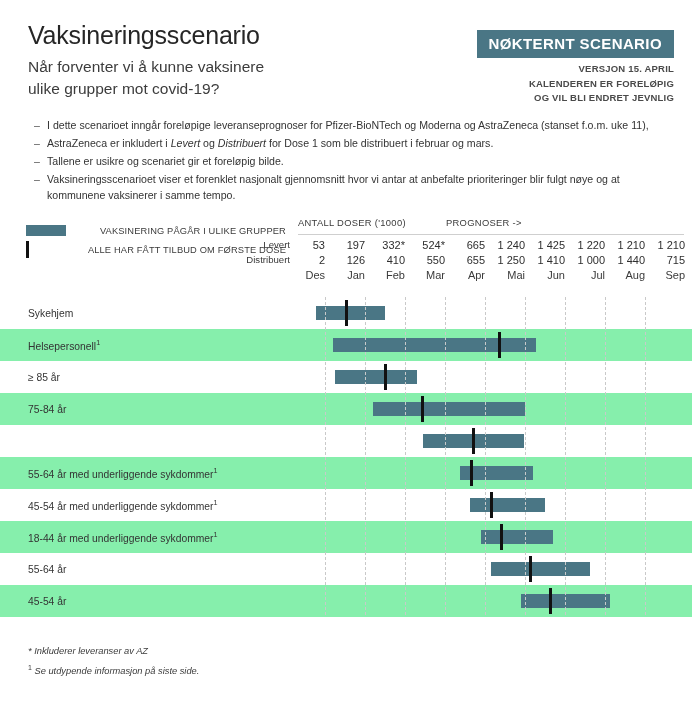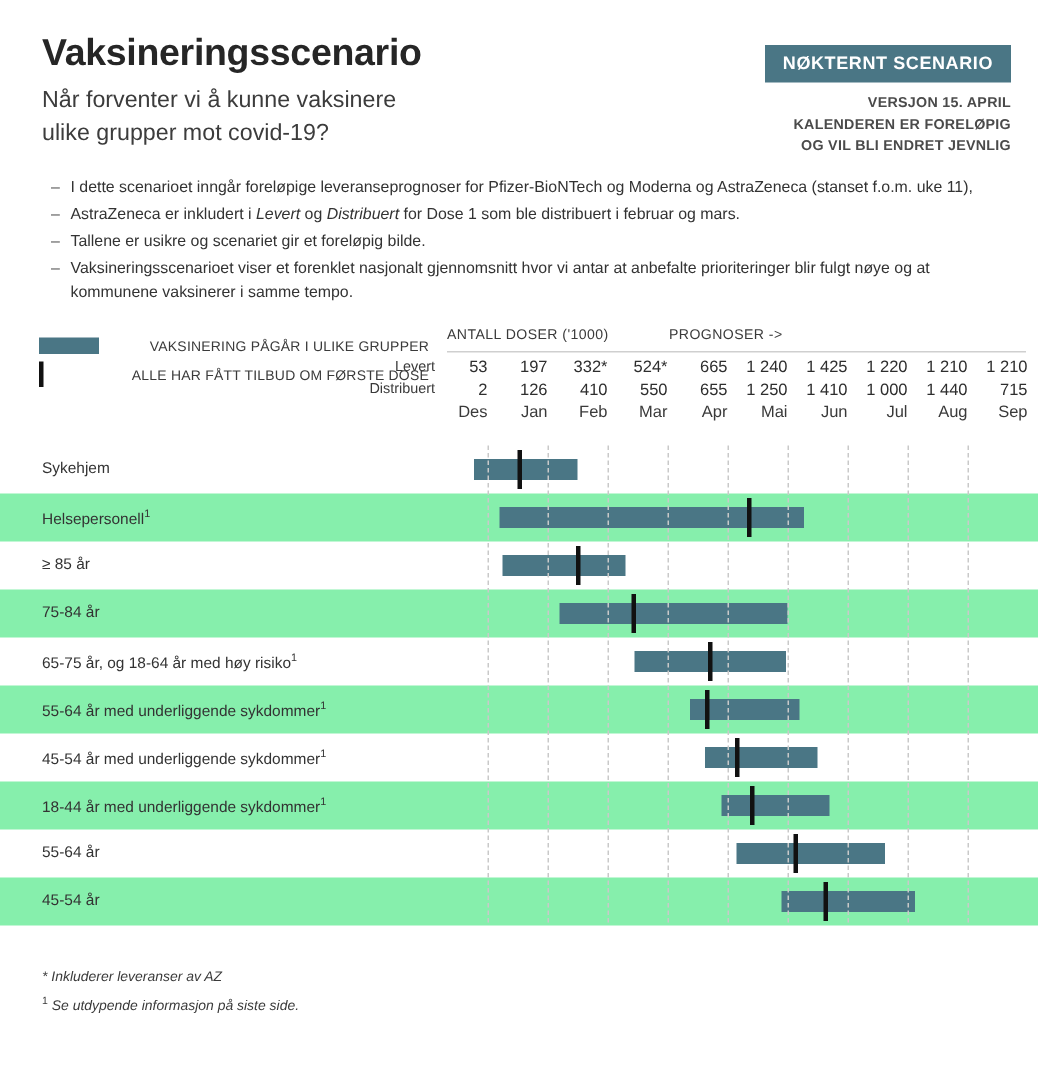--- a/index.html
+++ b/index.html
@@ -18,41 +18,41 @@
 
   
   .header {
     position: relative;
     padding: 22px 18px 0 28px;
     height: 108px;
     box-sizing: border-box;
   }
   .title {
     font-size: 25px;
-    font-weight: 700;
+    font-weight: 400;
     color: #262626;
     letter-spacing: -0.2px;
     margin: 0 0 6px 0;
     line-height: 1.1;
   }
   .subtitle {
     font-size: 15.5px;
     font-weight: 400;
     color: #3c3c3c;
     line-height: 1.42;
     margin: 0;
     max-width: 400px;
   }
   .scenario-badge {
     position: absolute;
     top: 30px;
     right: 18px;
     background: #4a7685;
     color: #ffffff;
-    font-size: 12px;
+    font-size: 15px;
     font-weight: bold;
     letter-spacing: 0.4px;
     padding: 5px 12px 6px 12px;
     text-align: center;
   }
   .version-block {
     position: absolute;
     top: 62px;
     right: 18px;
     text-align: right;
@@ -353,21 +353,20 @@
         <div class="chart-row-label">≥ 85 år</div>
         <div class="bar" style="left: 335px; width: 82px;"></div>
         <div class="marker" style="left: 384px;"></div>
       </div>
       <div class="chart-row alt">
         <div class="chart-row-label">75-84 år</div>
         <div class="bar" style="left: 373px; width: 152px;"></div>
         <div class="marker" style="left: 421px;"></div>
       </div>
       <div class="chart-row">
-        <div class="chart-row-label">65-75 år, og 18-64 år med høy risiko<sup>1</sup></div>
         <div class="bar" style="left: 423px; width: 101px;"></div>
         <div class="marker" style="left: 472px;"></div>
       </div>
       <div class="chart-row alt">
         <div class="chart-row-label">55-64 år med underliggende sykdommer<sup>1</sup></div>
         <div class="bar" style="left: 460px; width: 73px;"></div>
         <div class="marker" style="left: 470px;"></div>
       </div>
       <div class="chart-row">
         <div class="chart-row-label">45-54 år med underliggende sykdommer<sup>1</sup></div>

